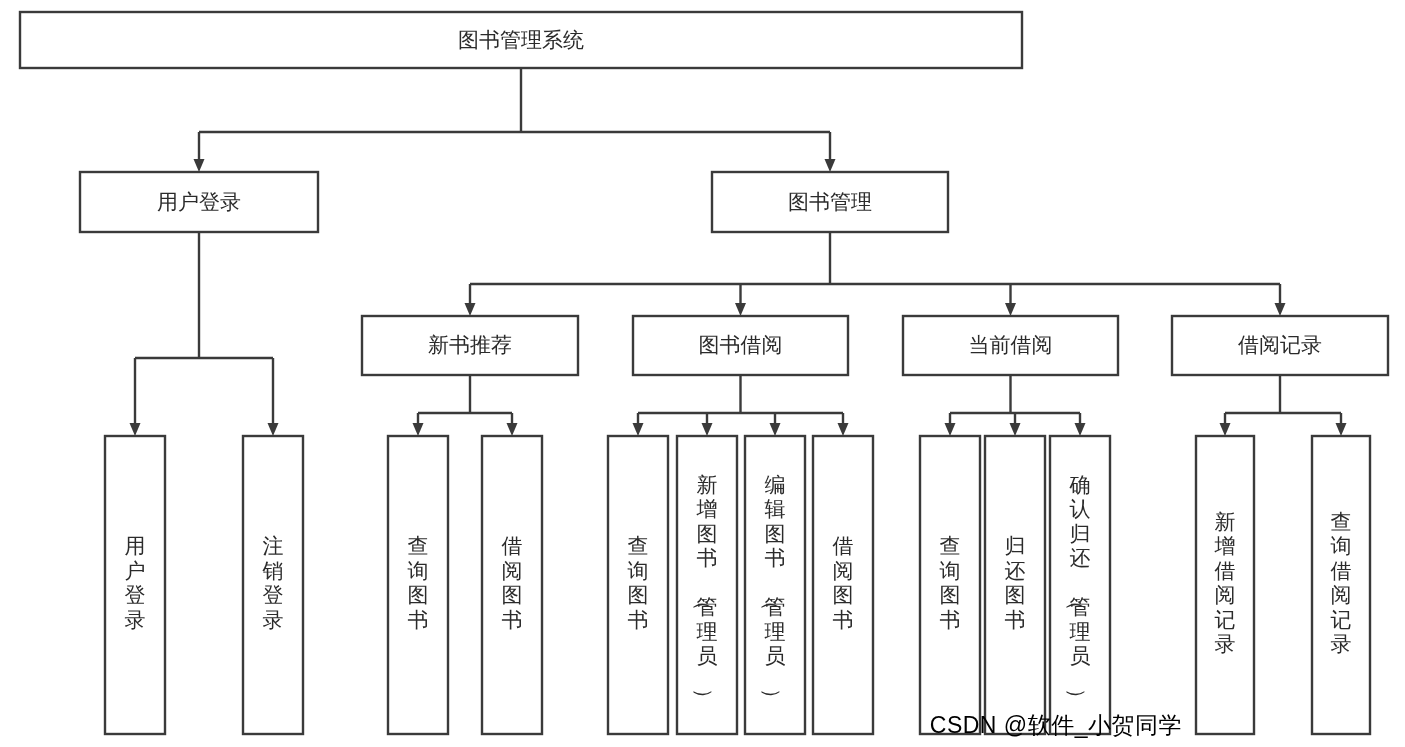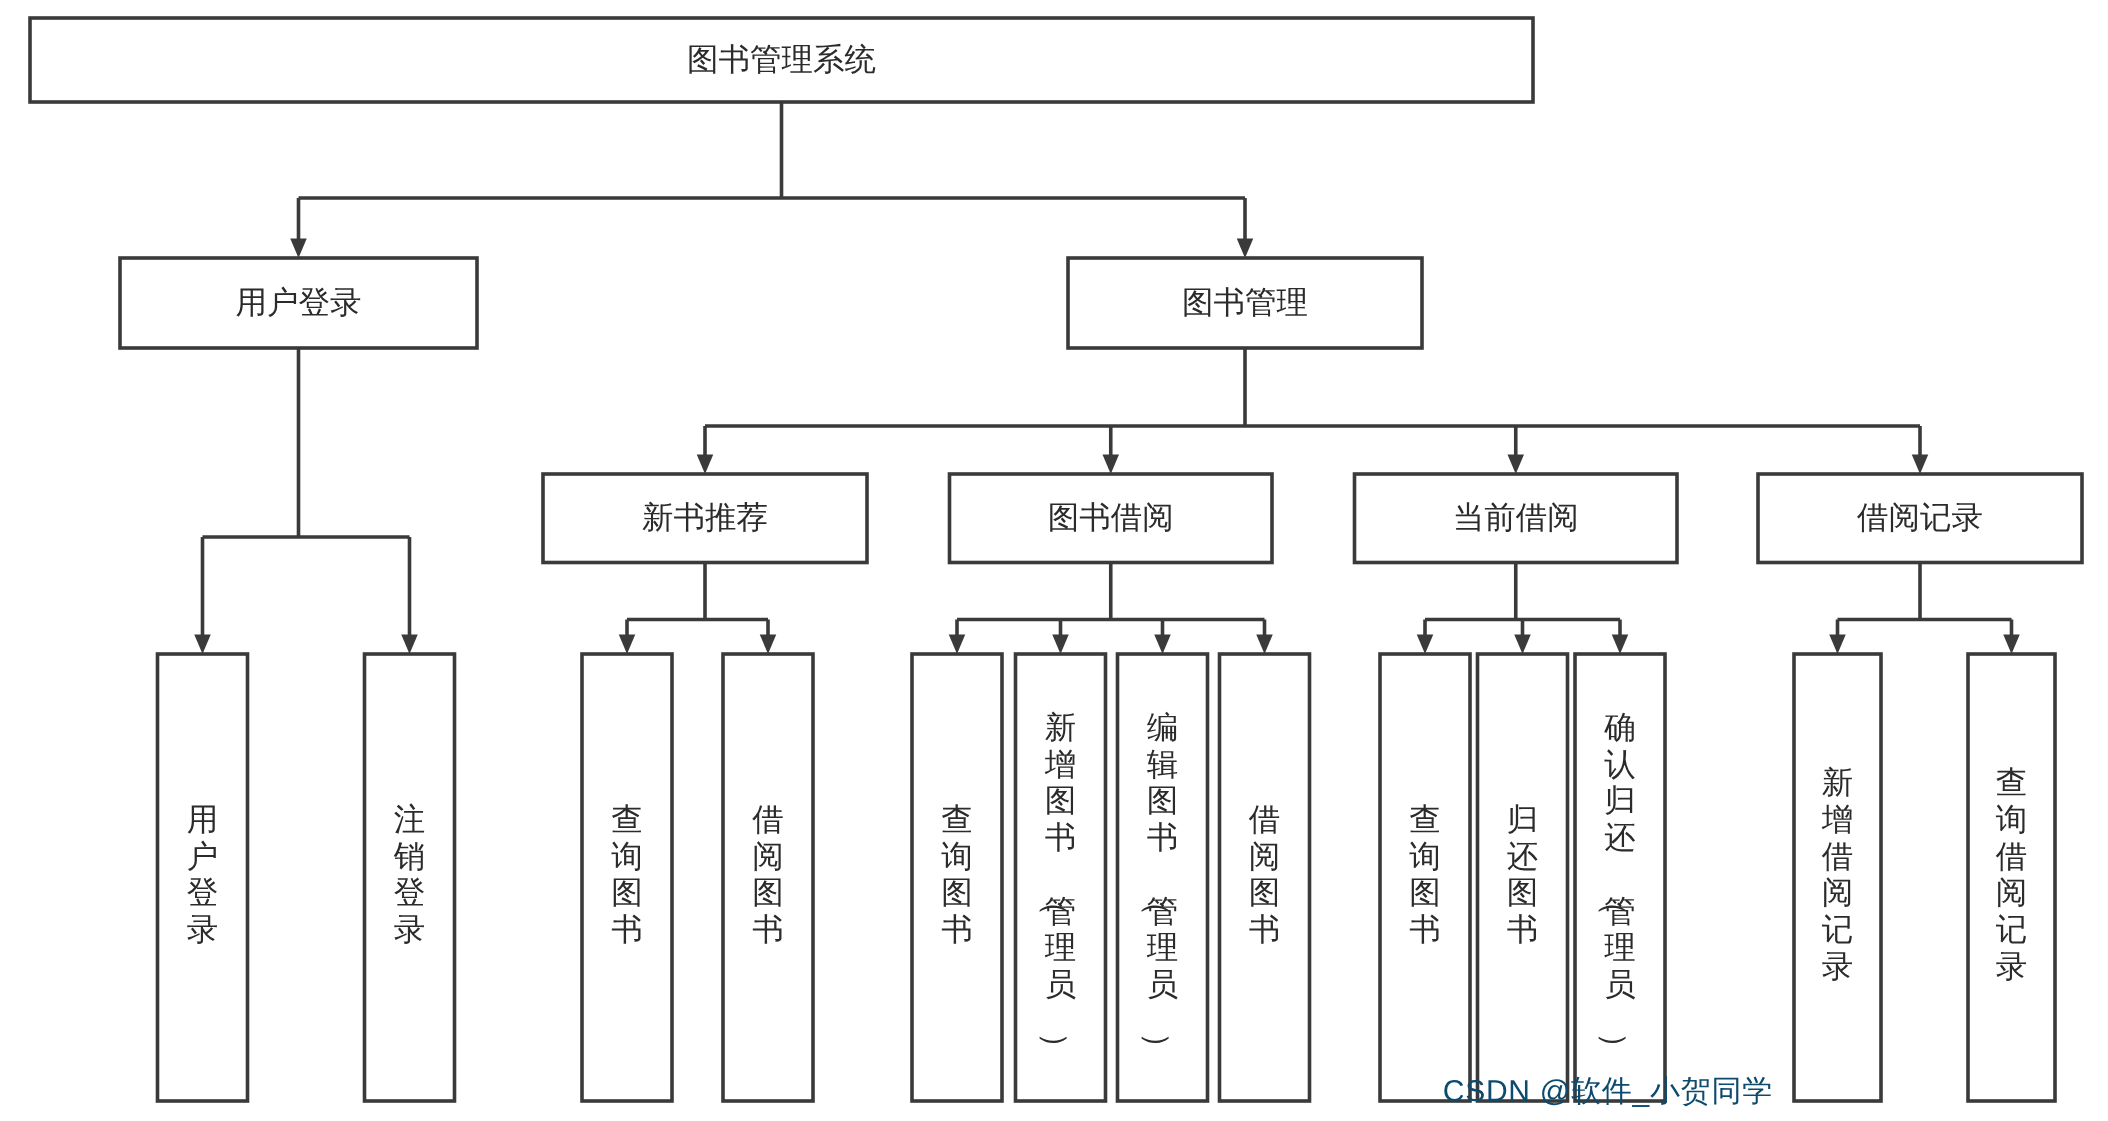--- a/index.html
+++ b/index.html
@@ -53,22 +53,22 @@
     font-family: "Liberation Sans", "DejaVu Sans", sans-serif;
     font-size: 21px;
     fill: #2b2b2b;
     text-anchor: middle;
   }
   .watermark {
     position: absolute;
     right: 12px;
     bottom: 6px;
     font-family: "Liberation Sans", "DejaVu Sans", sans-serif;
-    font-size: 20px;
-    color: #0c4a6e;
+    font-size: 23px;
+    color: #000000;
     letter-spacing: 0.5px;
     white-space: nowrap;
     user-select: none;
   }
 </style>
 </head>
 <body>
 
 <div id="diagram-root">
   <svg class="tree" viewBox="0 0 1405 747">

